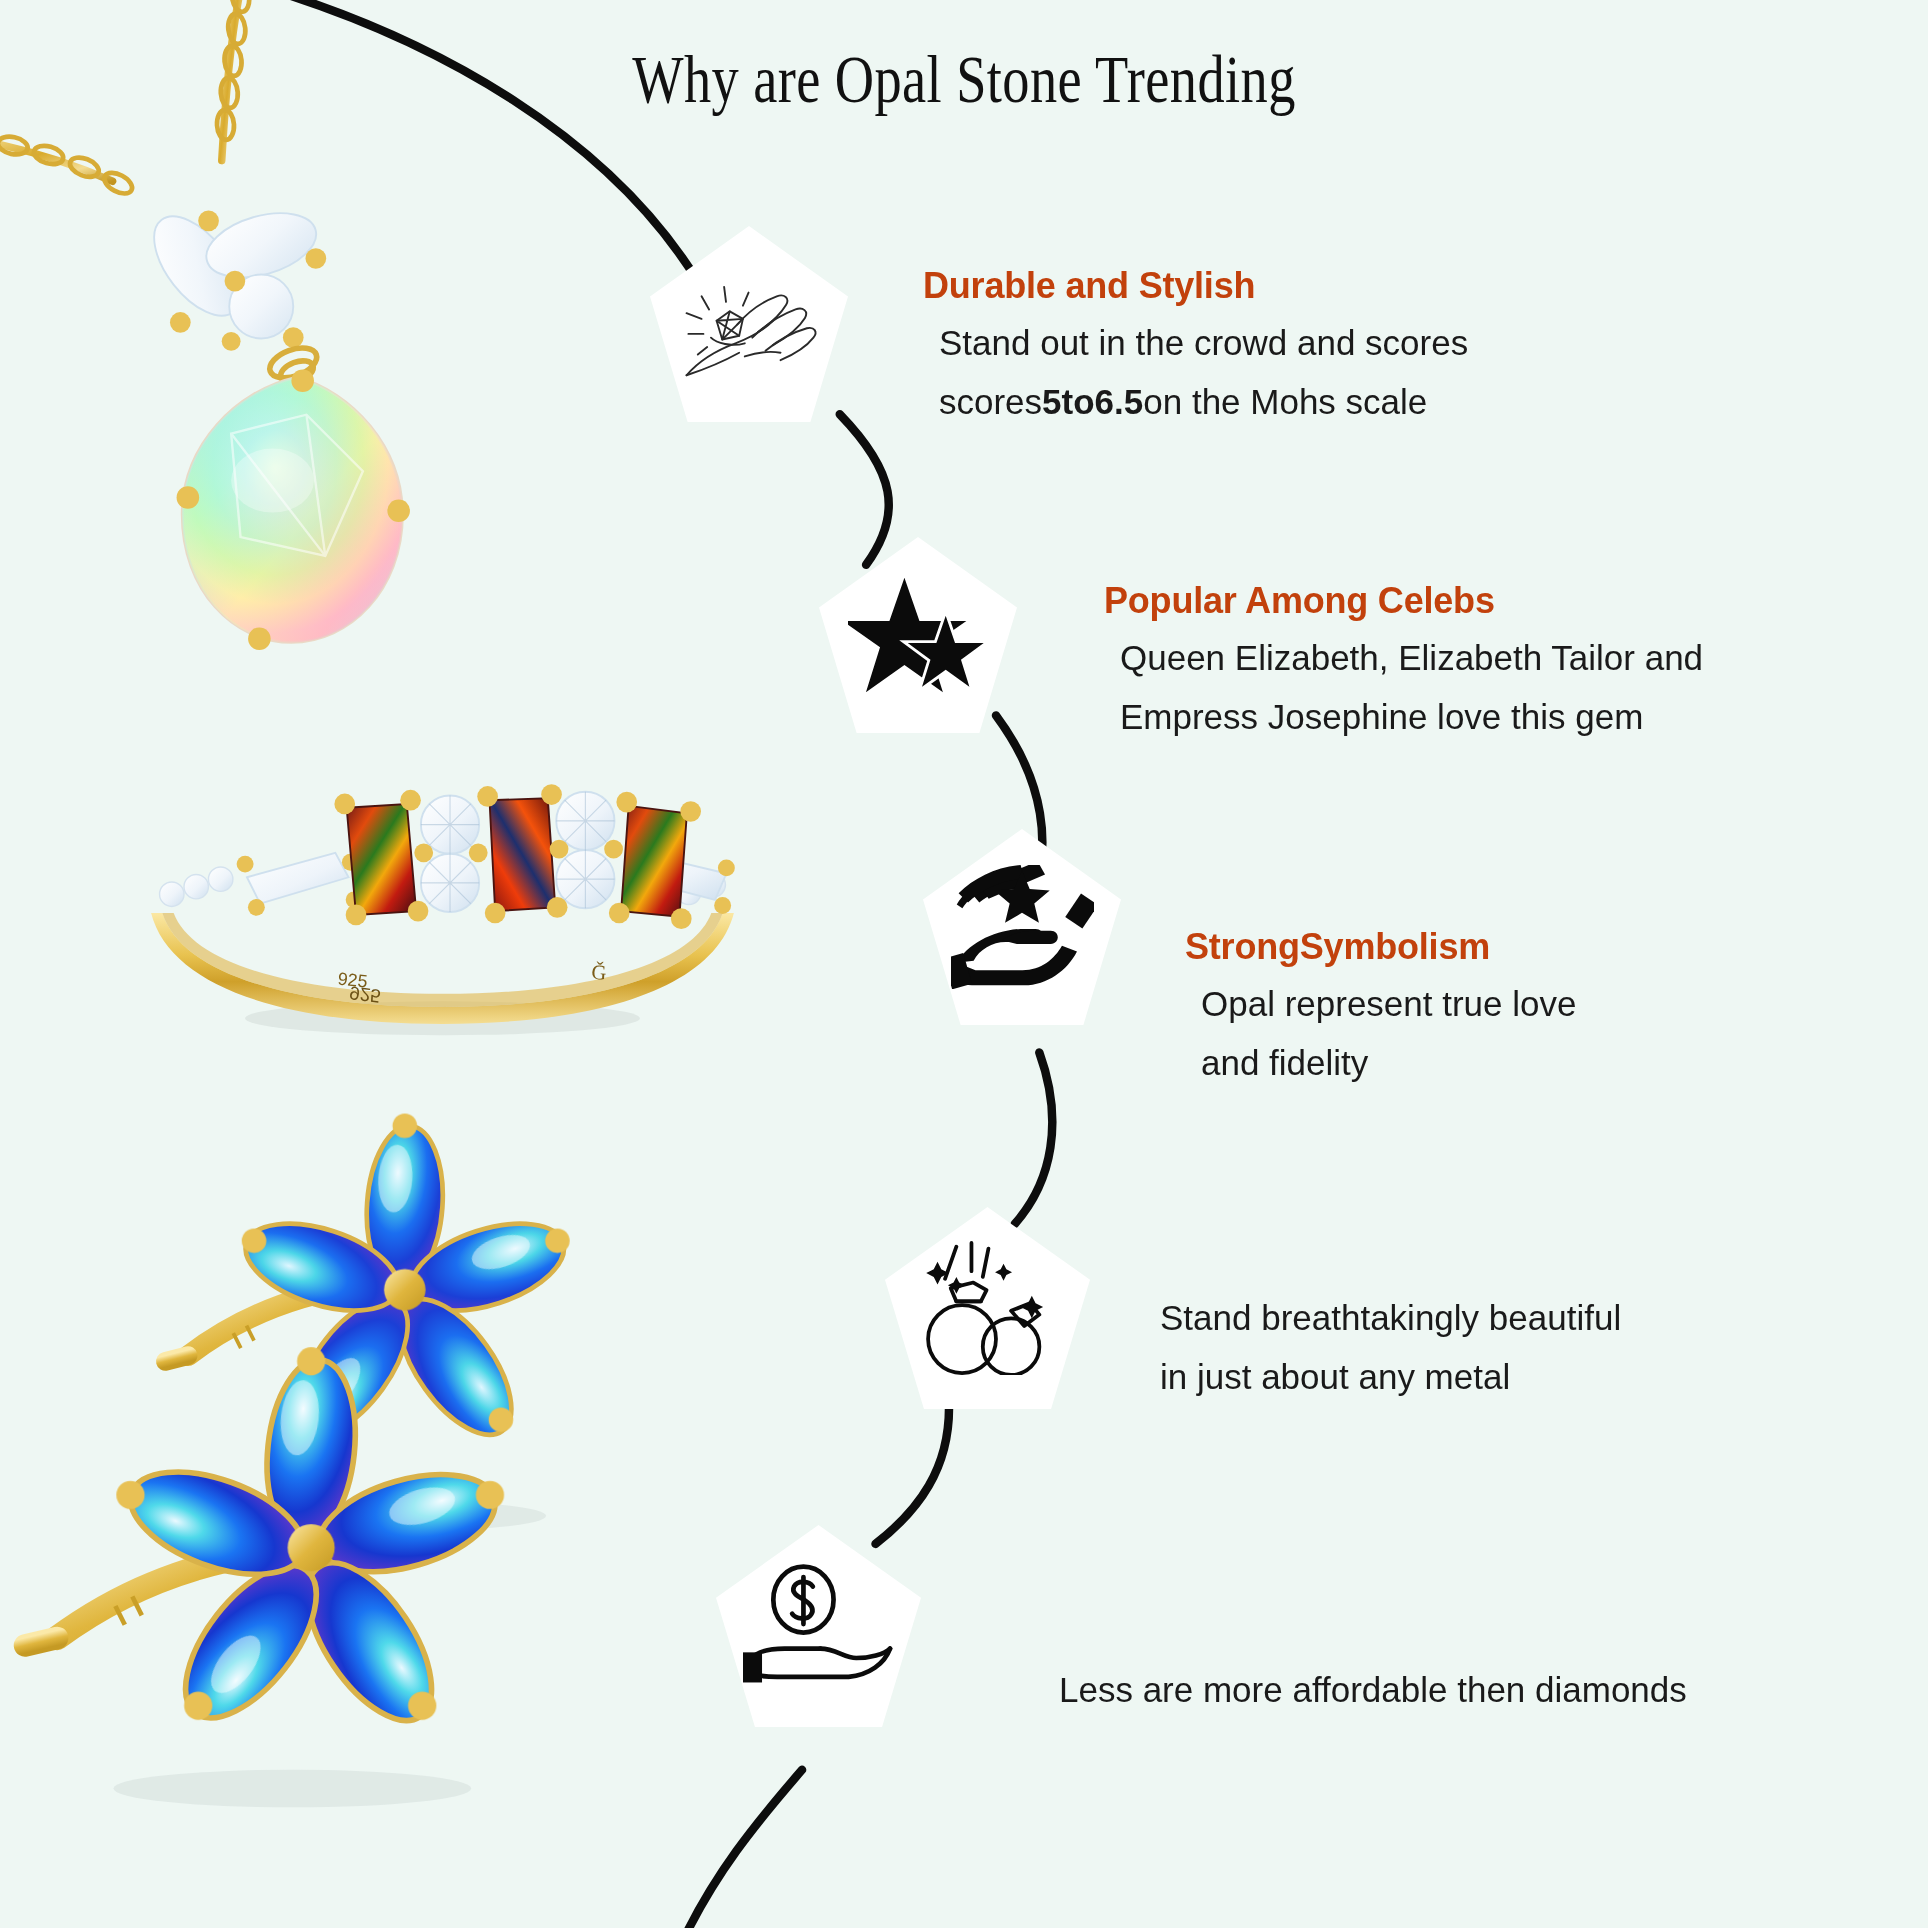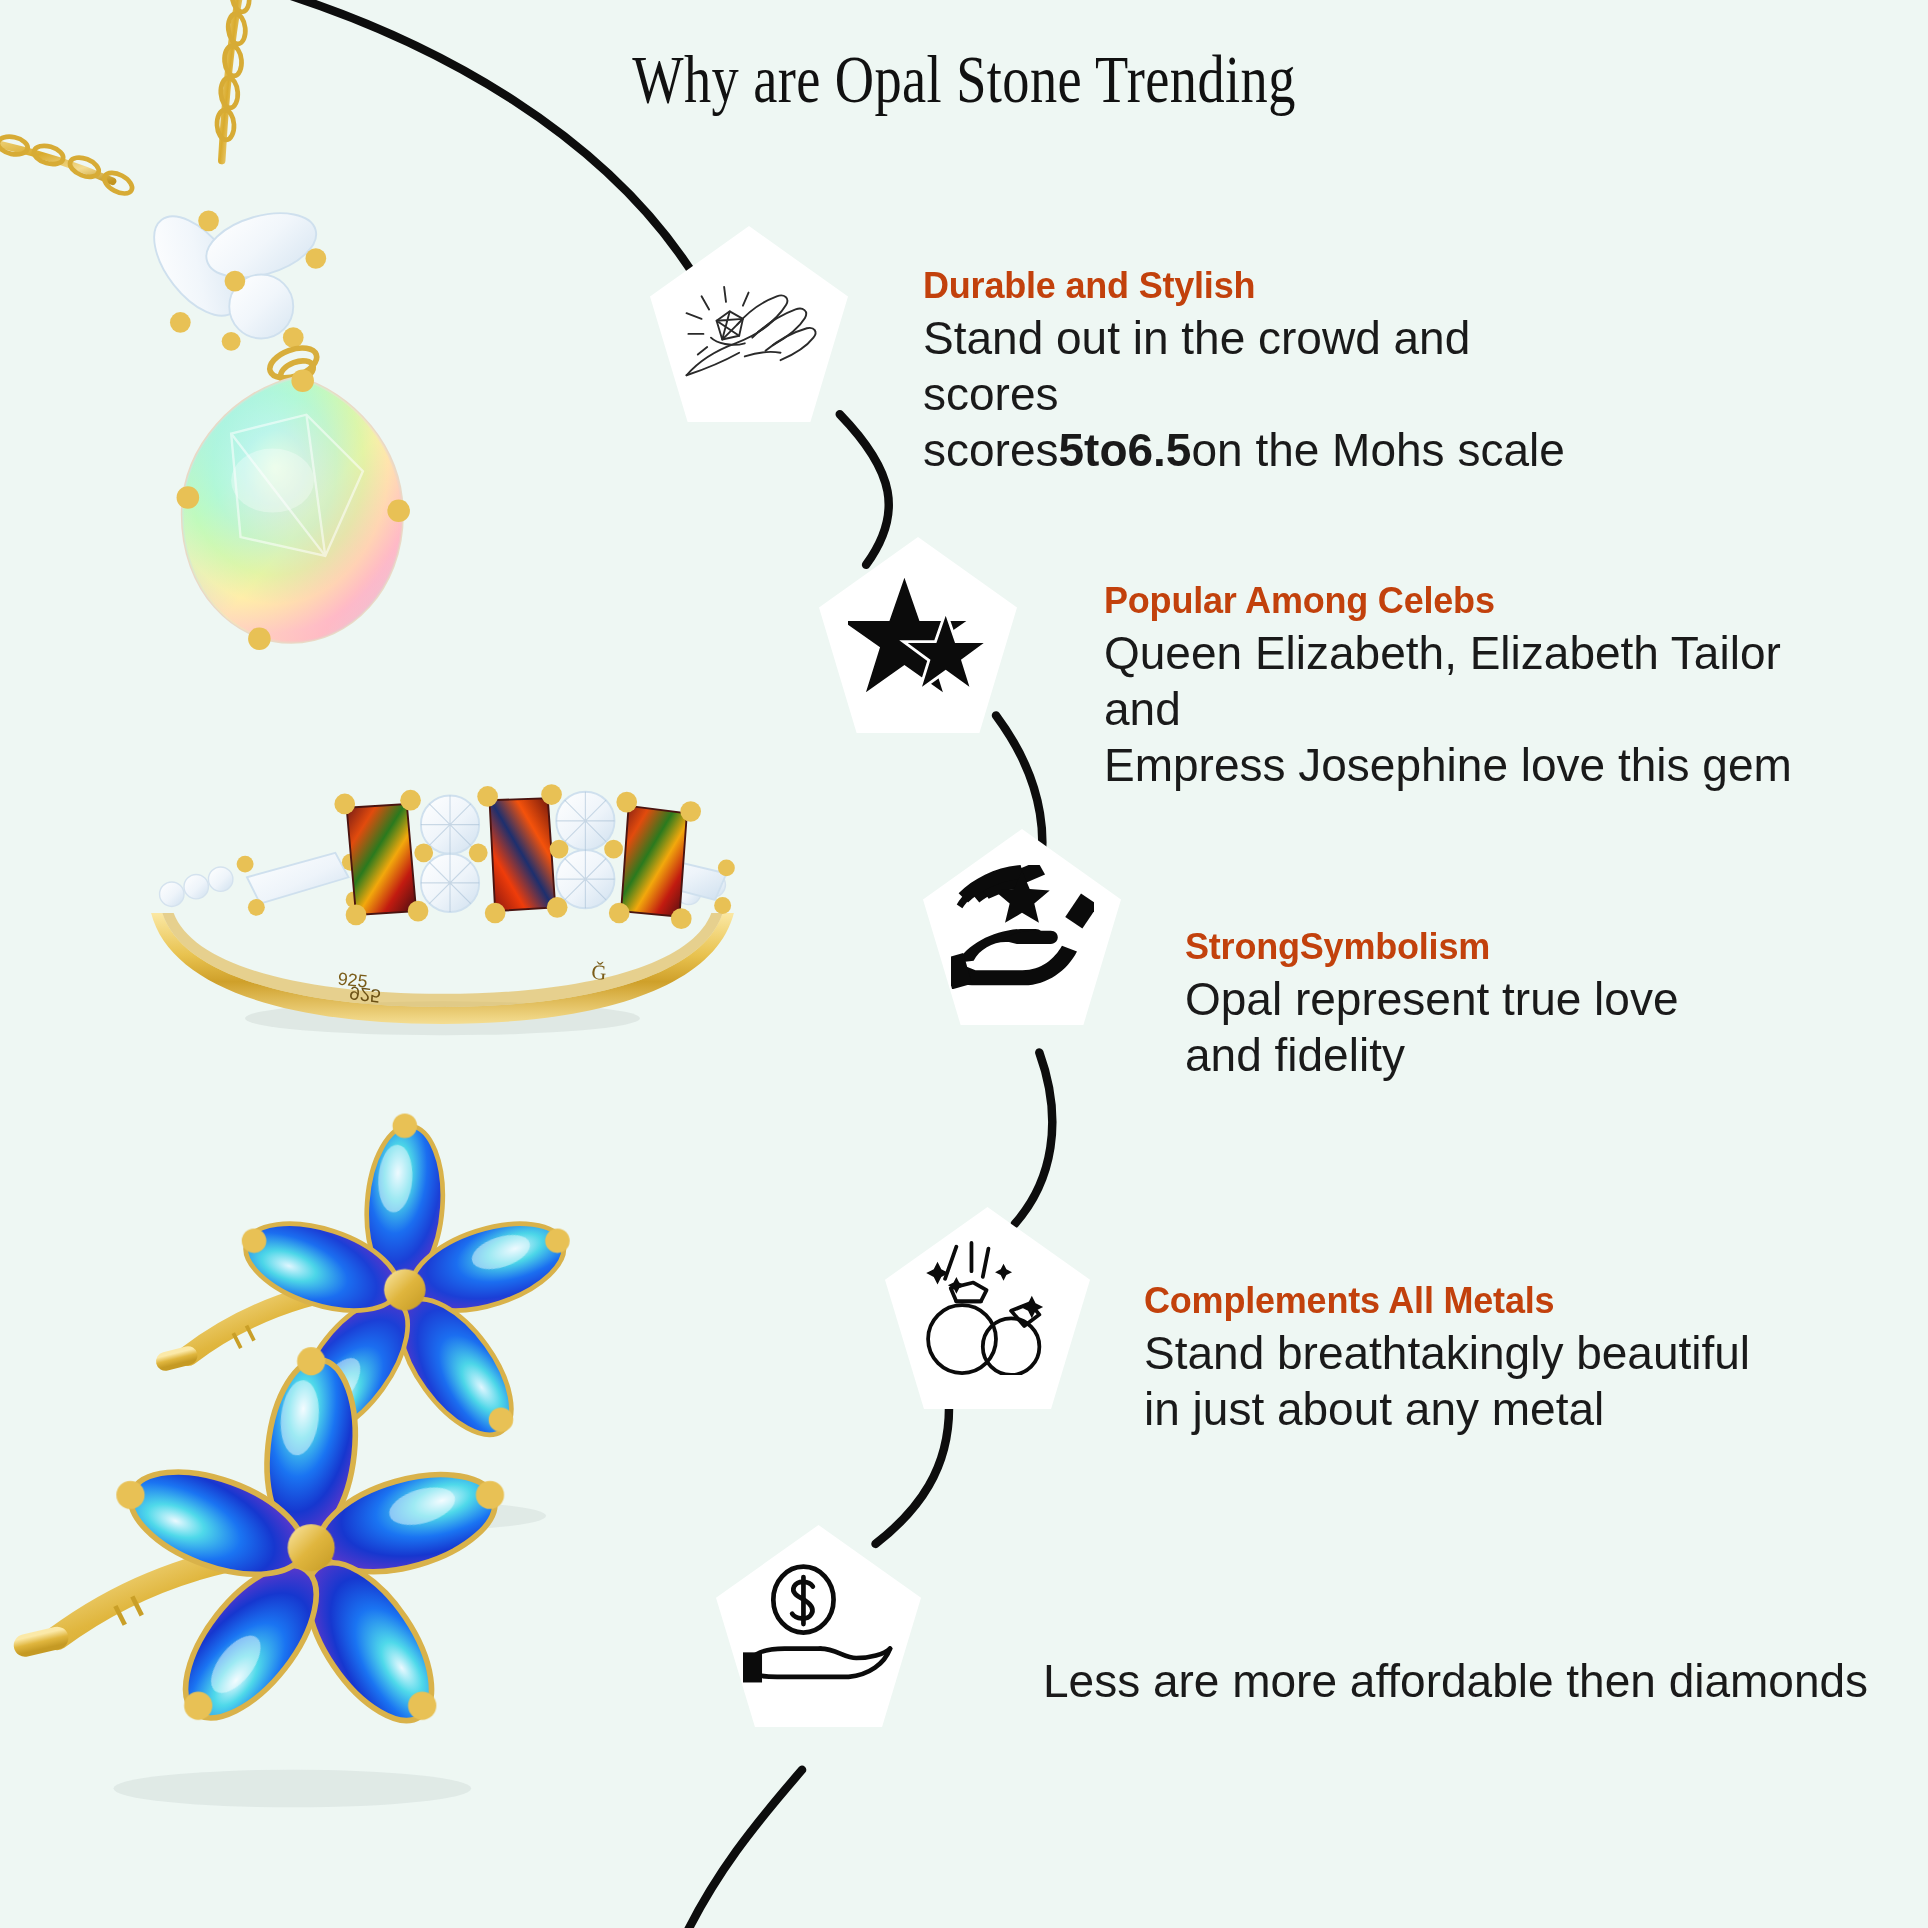--- a/index.html
+++ b/index.html
@@ -42,22 +42,22 @@
   .block{position:absolute;}
   .block h3{
     margin:0 0 3.8px 0;
     font-size:36px;
     font-weight:700;
     color:#c2410c;
     letter-spacing:-0.2px;
     line-height:1.12;
   }
   .block p{
-    margin:0;
-    font-size:46px;
+    margin:16px;
+    font-size:35px;
     font-weight:400;
     color:#1a1a1a;
     line-height:1.22;
   }
   .block p b{font-weight:700;}
 
   
   .photo{position:absolute;}
 </style>
 </head>
@@ -435,21 +435,20 @@
 
       <g fill="#0b0b0b">
         <path d="M26,22 l4,8 l8,4 l-8,4 l-4,8 l-4,-8 l-8,-4 l8,-4 Z"></path>
         <path d="M96,24 l3,6 l6,3 l-6,3 l-3,6 l-3,-6 l-6,-3 l6,-3 Z"></path>
         <path d="M126,58 l4,8 l8,4 l-8,4 l-4,8 l-4,-8 l-8,-4 l8,-4 Z"></path>
         <path d="M46,38 l3,6 l6,3 l-6,3 l-3,6 l-3,-6 l-6,-3 l6,-3 Z"></path>
       </g>
     </svg>
   </div>
   <div class="block" style="left:1144px;top:1281px;width:716px;">
-    <h3>Complements All Metals</h3>
     <p>Stand breathtakingly beautiful</p>
     <p>in just about any metal</p>
   </div>
 
   <div class="pent" style="left:716px;top:1525px;width:205px;height:202px;">
     <svg width="151" height="128" viewBox="0 0 160 136">
       <g fill="none" stroke="#0b0b0b" stroke-width="5" stroke-linecap="round" stroke-linejoin="round">
 
         <ellipse cx="64" cy="40" rx="32" ry="35"></ellipse>
         <path d="M74,26 C70,20 58,19 54,26 C50,34 62,38 66,41 C72,45 76,50 72,56 C68,62 56,61 52,55"></path>

